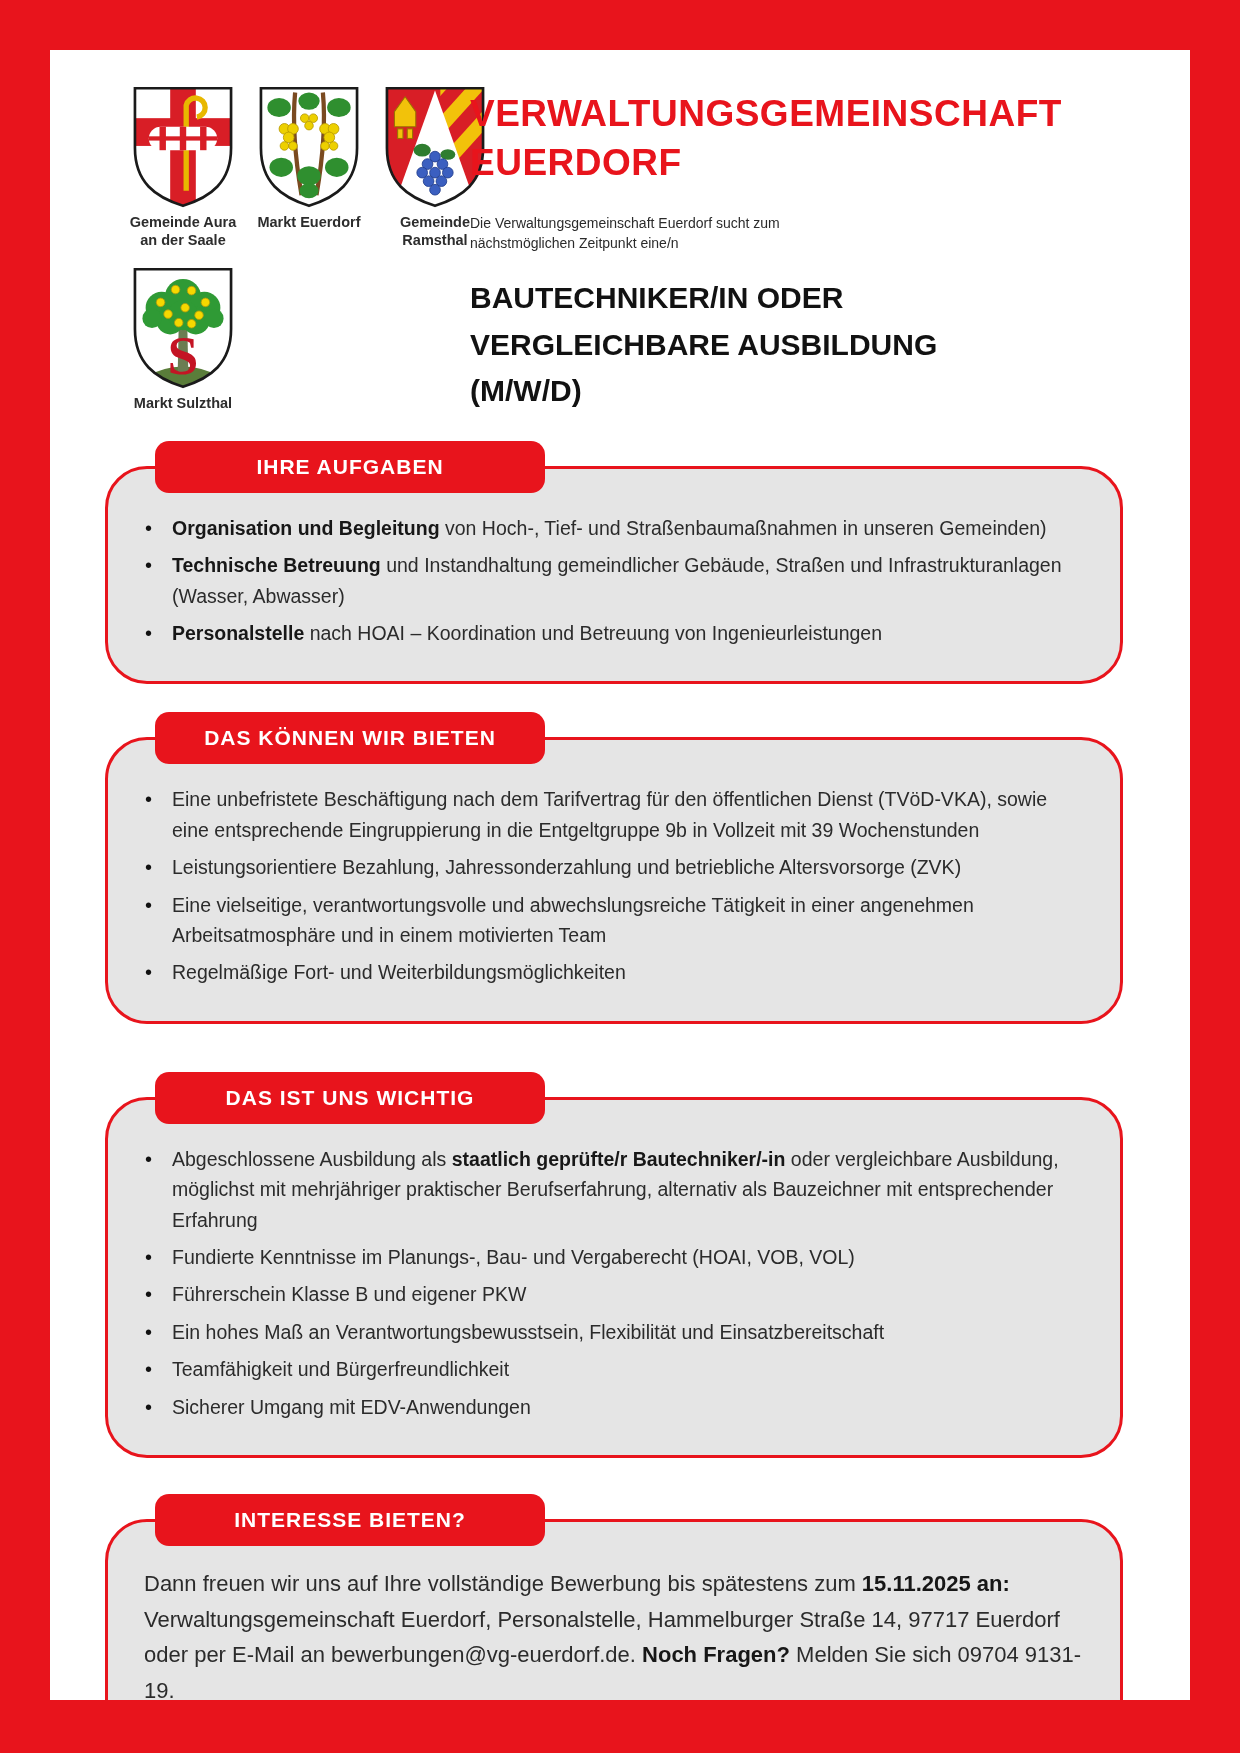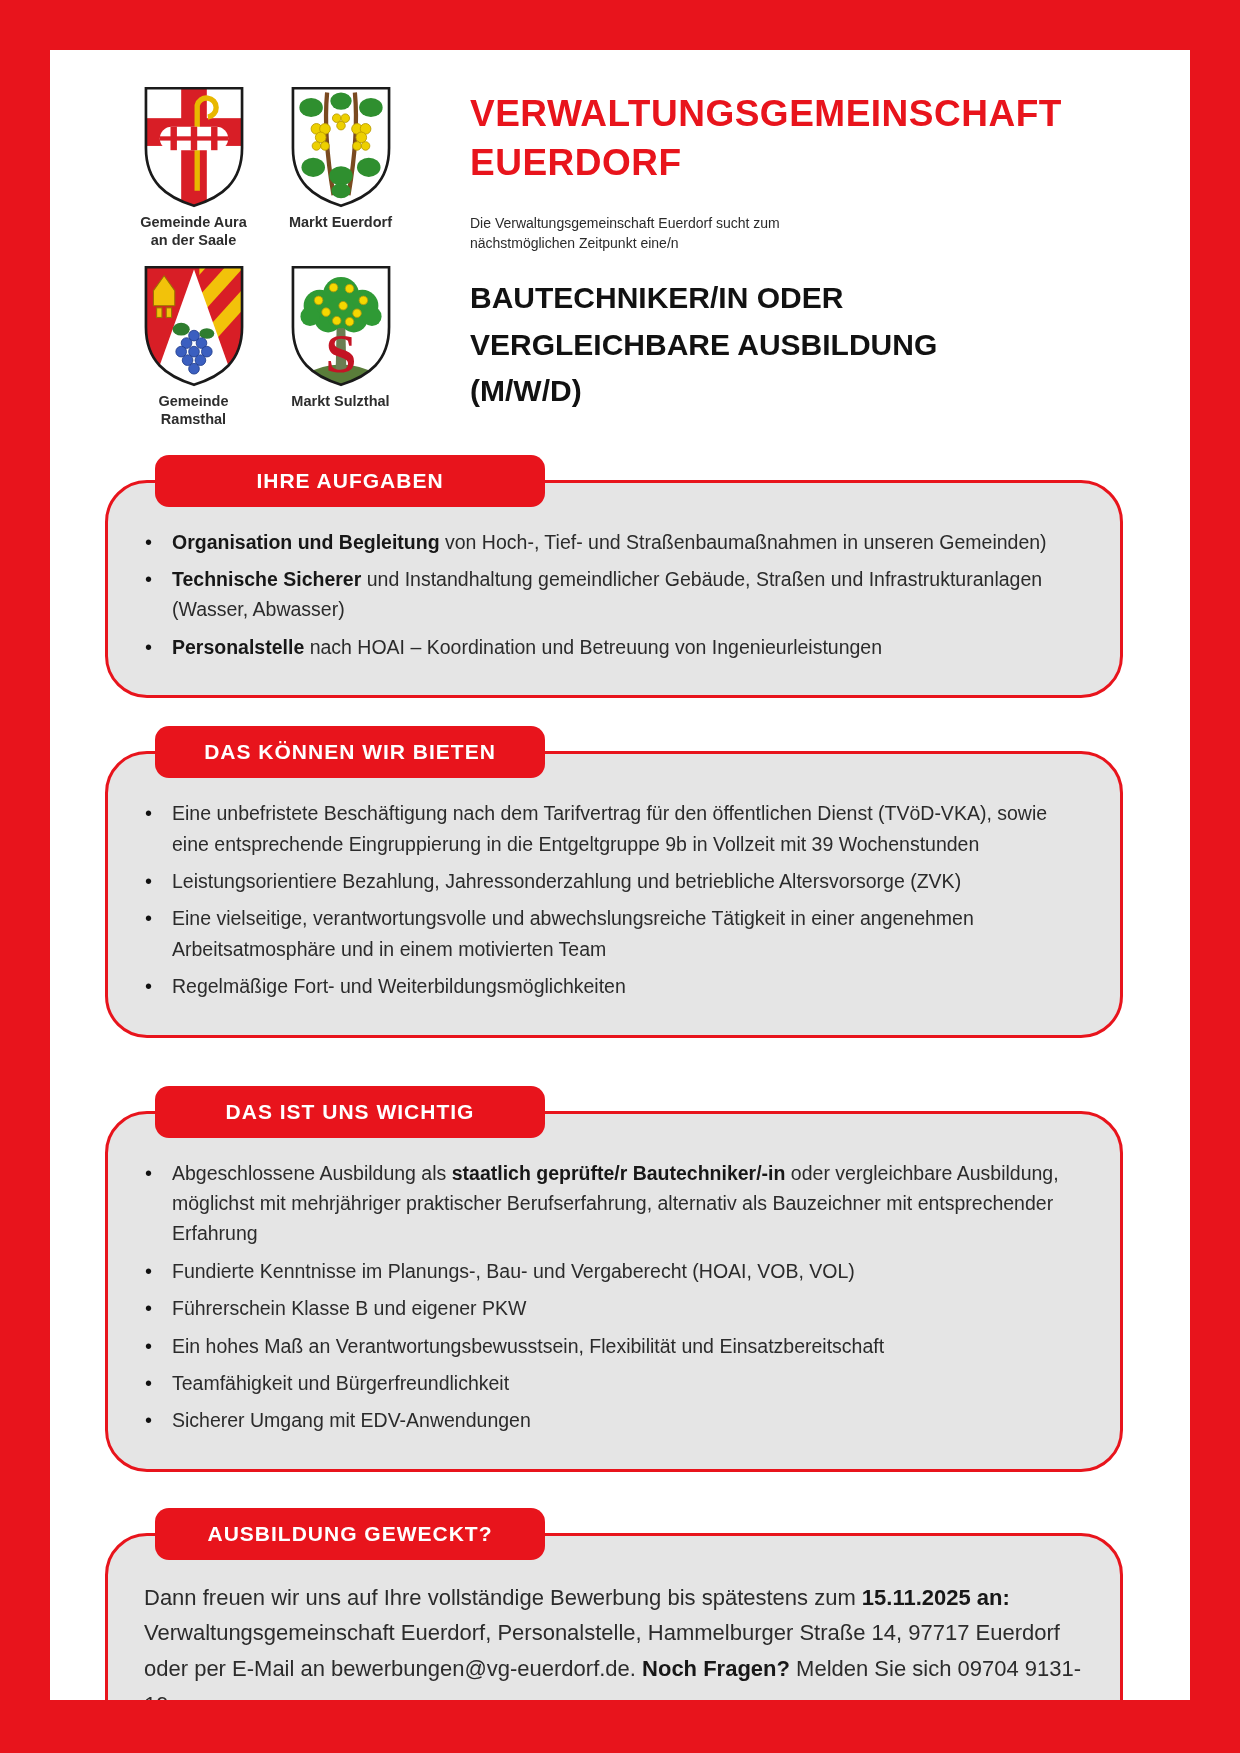--- a/index.html
+++ b/index.html
@@ -18,21 +18,21 @@
     background: #ffffff;
     padding-top: 34px;
     overflow: hidden;
   }
 
   
   .header { display: flex; padding-left: 78px; }
   .crests {
     width: 278px;
     display: grid;
-    grid-template-columns: 1fr 1fr;
+    grid-template-columns: 1fr 1fr 1fr;
     column-gap: 16px; row-gap: 14px;
   }
   .crest { text-align: center; }
   .crest svg { width: 110px; height: 126px; display: block; margin: 0 auto; }
   .crest figcaption {
     margin-top: 3px;
     font-size: 14.5px; font-weight: bold; color: #2d2d2d;
     line-height: 1.25; white-space: pre-line;
   }
   .header-text { flex: 1; padding-left: 64px; padding-top: 6px; padding-right: 110px; }
@@ -262,21 +262,21 @@
 VERGLEICHBARE AUSBILDUNG
 (M/W/D)</h2>
       </div>
     </div>
 
     <section class="section s1">
       <div class="tab">IHRE AUFGABEN</div>
       <div class="box">
         <ul class="bullets">
             <li><strong>Organisation und Begleitung</strong><span> von Hoch-, Tief- und Straßenbaumaßnahmen in unseren Gemeinden)</span></li>
-            <li><strong>Technische Sicherer</strong><span> und Instandhaltung gemeindlicher Gebäude, Straßen und Infrastrukturanlagen (Wasser, Abwasser)</span></li>
+            <li><strong>Technische Betreuung</strong><span> und Instandhaltung gemeindlicher Gebäude, Straßen und Infrastrukturanlagen (Wasser, Abwasser)</span></li>
             <li><strong>Personalstelle</strong><span> nach HOAI – Koordination und Betreuung von Ingenieurleistungen</span></li>
           </ul>
       </div>
     </section>
 
     <section class="section s2">
       <div class="tab">DAS KÖNNEN WIR BIETEN</div>
       <div class="box">
         <ul class="bullets">
             <li><span>Eine unbefristete Beschäftigung nach dem Tarifvertrag für den öffentlichen Dienst (TVöD-VKA), sowie eine entsprechende Eingruppierung in die Entgeltgruppe 9b in Vollzeit mit 39 Wochenstunden</span></li>
@@ -295,20 +295,20 @@
             <li><span>Fundierte Kenntnisse im Planungs-, Bau- und Vergaberecht (HOAI, VOB, VOL)</span></li>
             <li><span>Führerschein Klasse B und eigener PKW</span></li>
             <li><span>Ein hohes Maß an Verantwortungsbewusstsein, Flexibilität und Einsatzbereitschaft</span></li>
             <li><span>Teamfähigkeit und Bürgerfreundlichkeit</span></li>
             <li><span>Sicherer Umgang mit EDV-Anwendungen</span></li>
           </ul>
       </div>
     </section>
 
     <section class="section s4">
-      <div class="tab">AUSBILDUNG GEWECKT?</div>
+      <div class="tab">INTERESSE BIETEN?</div>
       <div class="box">
         <p class="closing"><span>Dann freuen wir uns auf Ihre vollständige Bewerbung bis spätestens zum </span><strong>15.11.2025 an:</strong><span> Verwaltungsgemeinschaft Euerdorf, Personalstelle, Hammelburger Straße 14, 97717 Euerdorf oder per E-Mail an bewerbungen@vg-euerdorf.de. </span><strong>Noch Fragen?</strong><span> Melden Sie sich 09704 9131-19.</span></p>
       </div>
     </section>
 
   </div>
 </div>
 
 </body></html>

